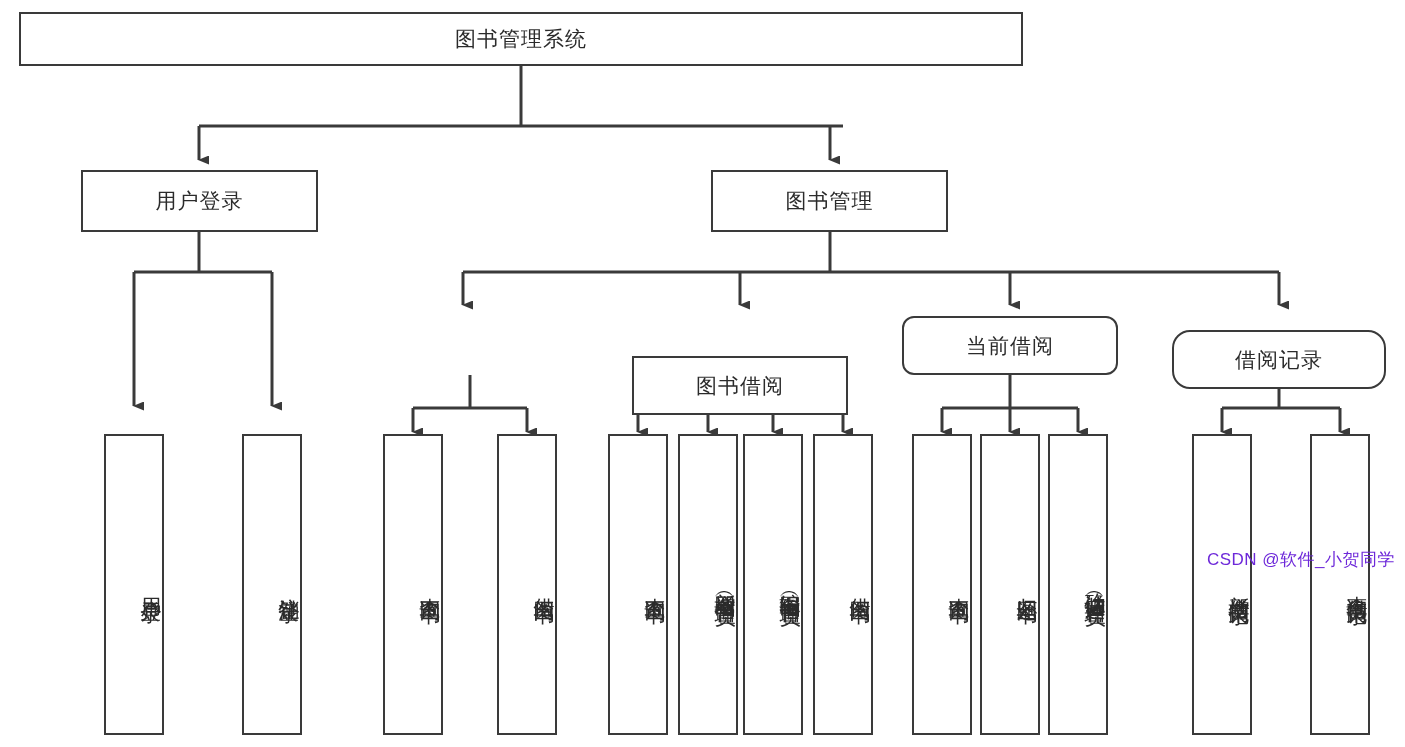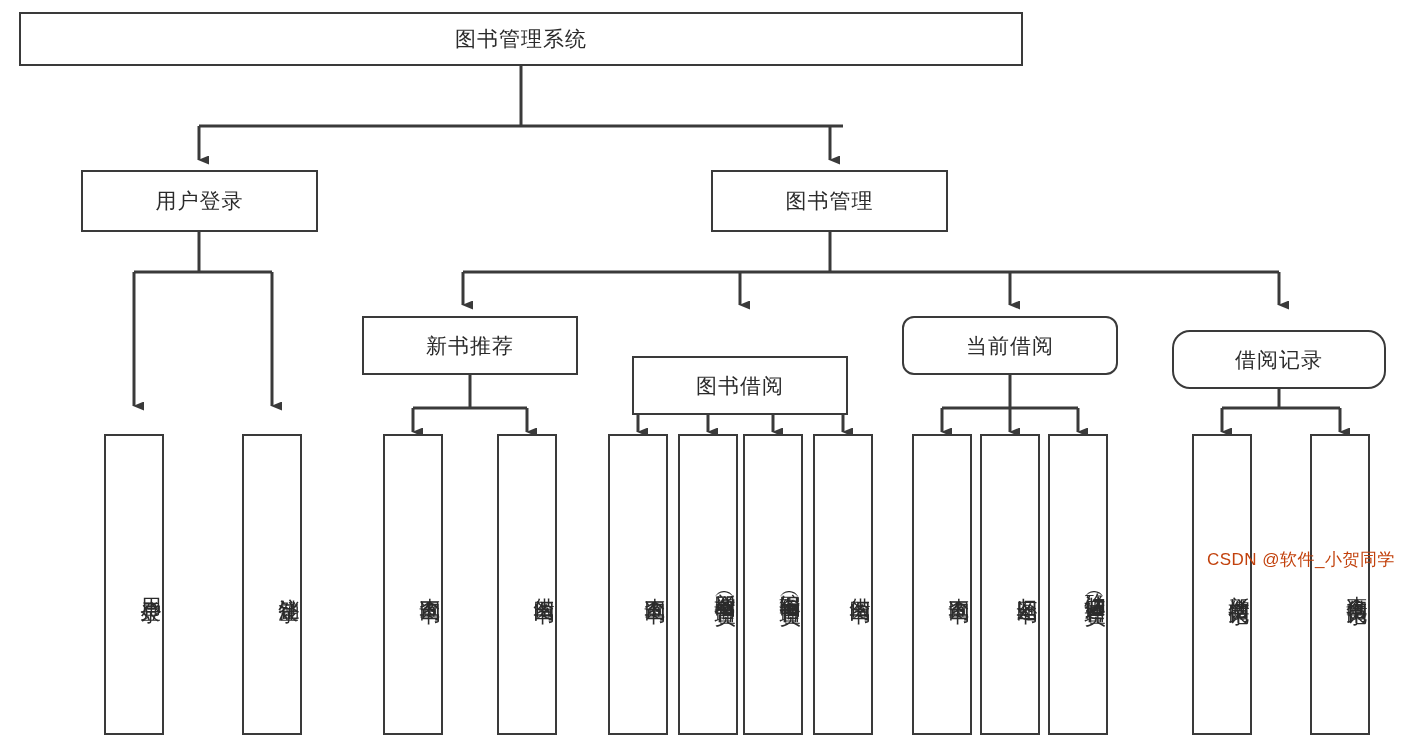--- a/index.html
+++ b/index.html
@@ -57,21 +57,21 @@
     writing-mode: vertical-rl;
     text-orientation: upright;
     white-space: nowrap;
     display: block;
   }
   .watermark {
     position: absolute;
     right: 10px;
     bottom: 4px;
     font-size: 17px;
-    color: #c2410c;
+    color: #6d28d9;
     letter-spacing: 0.5px;
     white-space: nowrap;
     pointer-events: none;
   }
 </style>
 </head>
 <body>
 
 <div id="diagram-root">
 
@@ -130,23 +130,20 @@
     <span>图书管理系统</span>
   </div>
 
   <div class="node horiz" style="left:81px; top:170px; width:237px; height:62px;">
     <span>用户登录</span>
   </div>
   <div class="node horiz" style="left:711px; top:170px; width:237px; height:62px;">
     <span>图书管理</span>
   </div>
 
-  <div class="node horiz" style="left:362px; top:316px; width:216px; height:59px;">
-    <span>新书推荐</span>
-  </div>
   <div class="node horiz" style="left:632px; top:316px; width:216px; height:59px;margin-top:40px;">
     <span>图书借阅</span>
   </div>
   <div class="node horiz" style="left:902px; top:316px; width:216px; height:59px;border-radius:12px;">
     <span>当前借阅</span>
   </div>
   <div class="node horiz" style="left:1172px; top:330px; width:214px; height:59px;border-radius:18px;">
     <span>借阅记录</span>
   </div>
 

